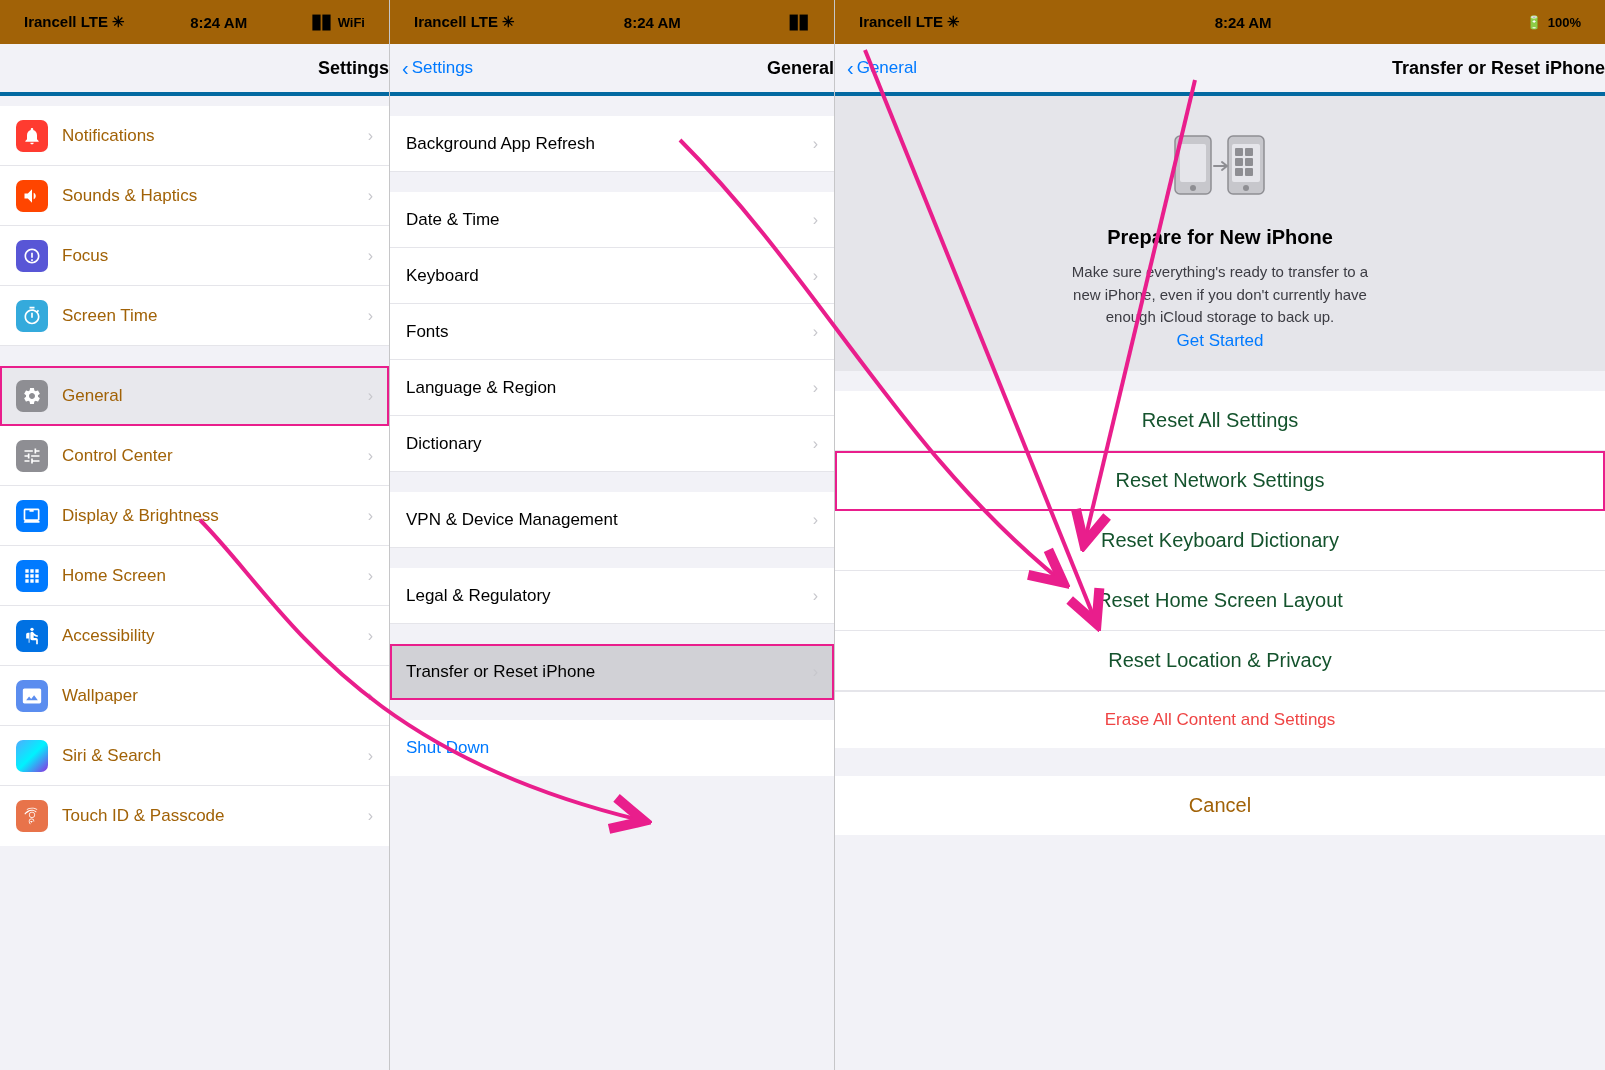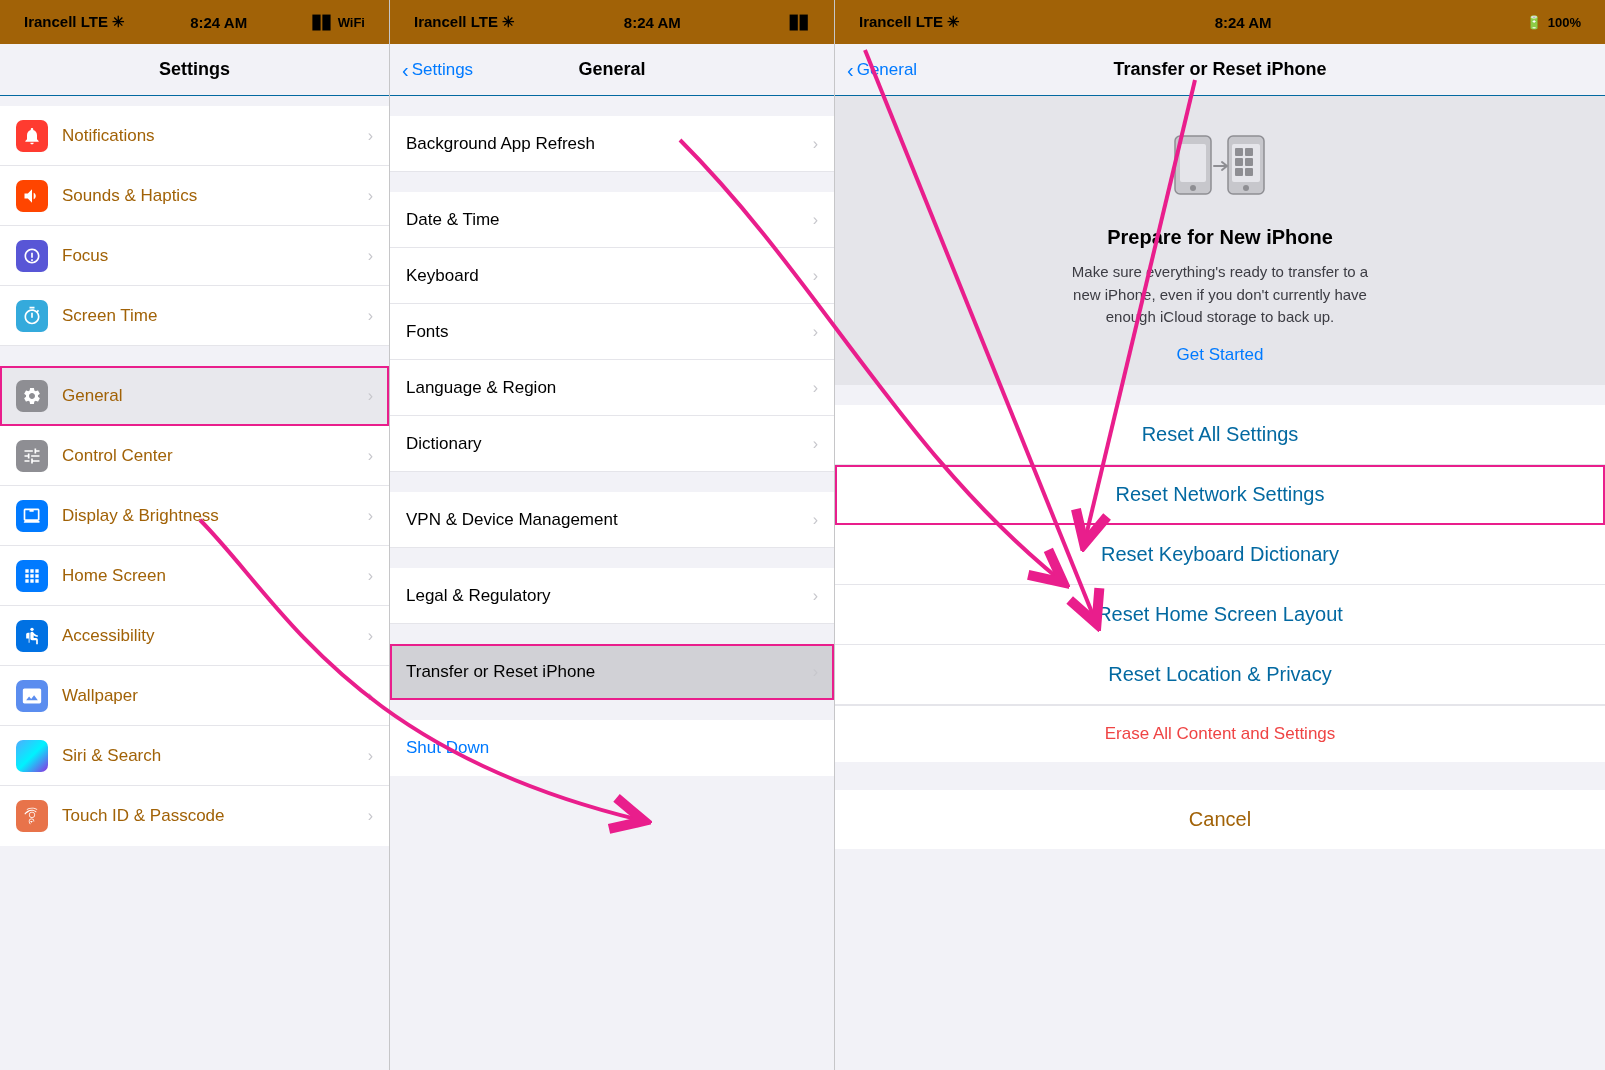--- a/index.html
+++ b/index.html
@@ -54,24 +54,24 @@
     .panel-3 {
       width: 770px;
       position: relative;
     }
 
     
     .nav-bar {
       height: 52px;
       display: flex;
       align-items: center;
-      justify-content: center;
+      justify-content: flex-end;
       position: relative;
       background: #f2f2f7;
-      border-bottom: 1px solid #0369a1;
+      border-bottom: 4px solid #0369a1;
     }
     .nav-title {
       font-size: 18px;
       font-weight: 700;
       color: #000;
     }
     .nav-back {
       position: absolute;
       left: 12px;
       color: #007aff;
@@ -200,42 +200,42 @@
     }
     .prepare-desc {
       font-size: 15px;
       color: #3c3c43;
       line-height: 1.5;
       max-width: 300px;
     }
     .prepare-link {
       color: #007aff;
       font-size: 17px;
-      margin-top: 16px;
+      margin-top: 2px;
       cursor: pointer;
     }
 
     .reset-options-section {
       background: #fff;
       margin: 0;
     }
     .reset-option {
       display: flex;
       align-items: center;
       justify-content: center;
       padding: 18px 16px;
       border-bottom: 1px solid #e5e5ea;
       cursor: pointer;
     }
     .reset-option:last-child {
       border-bottom: none;
     }
     .reset-option-label {
       font-size: 20px;
-      color: #0369a1;
+      color: #14532d;
       text-align: center;
     }
     .reset-option.highlighted-option {
       outline: 2px solid #e91e8c;
       outline-offset: -2px;
     }
     .cancel-section {
       background: #fff;
       margin-top: 8px;
     }

